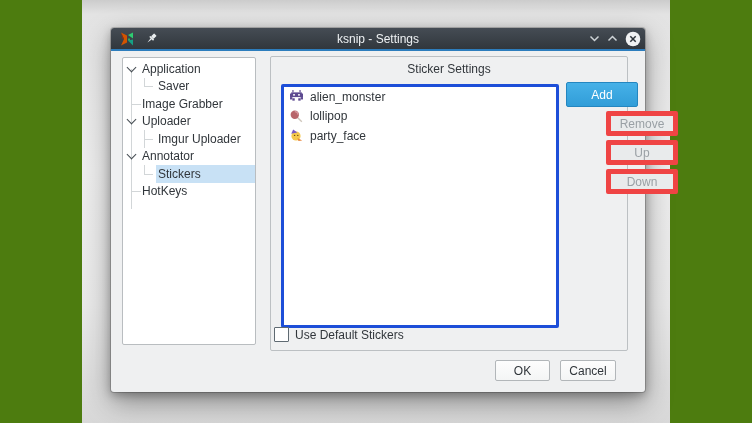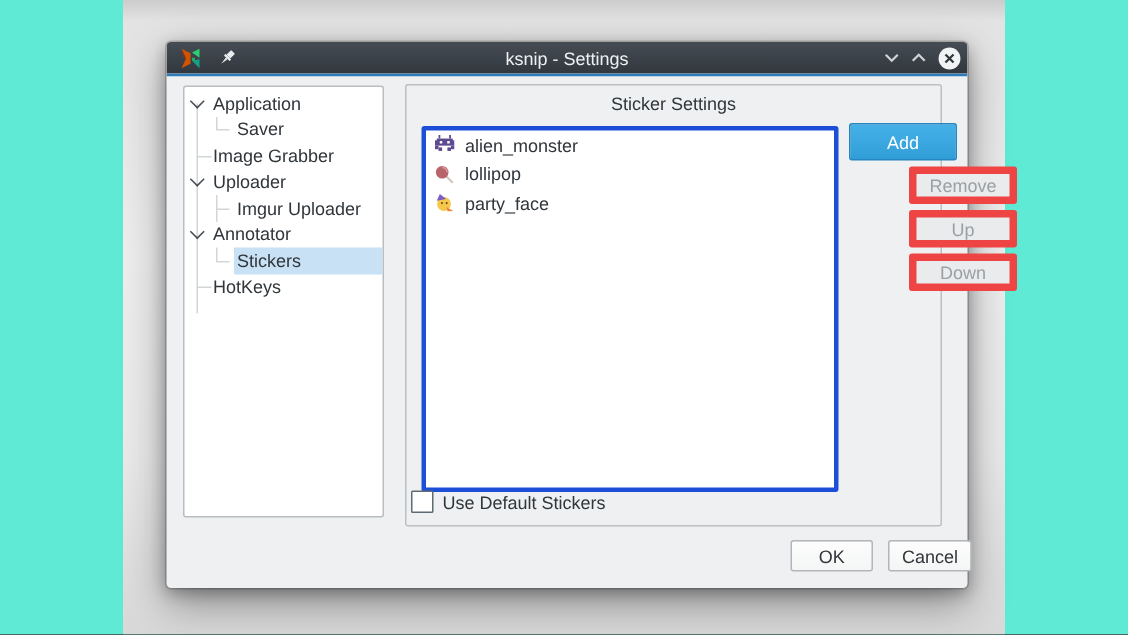--- a/index.html
+++ b/index.html
@@ -1,16 +1,16 @@
 <!DOCTYPE html>
 <html><head>
 <meta charset="utf-8">
 <style>
   html,body{margin:0;padding:0;background:#000;}
-  .screen{position:relative;width:752px;height:423px;background:#5eead4;overflow:hidden;
+  .screen{position:relative;width:752px;height:423px;background:#4d7c0f;overflow:hidden;
           font-family:"Liberation Sans", sans-serif;text-decoration:underline;}
   .desktop{position:absolute;left:82px;top:0;width:588px;height:423px;
            background:linear-gradient(180deg,#cccccc 0,#e3e3e3 14px,#ededed 40%,#e9e9e9 72%,#d8d8d8 100%);}
   .dialog{position:absolute;left:111px;top:28px;width:534px;height:364px;background:#eff0f1;
           border-radius:3px;box-shadow:0 0 0 1px rgba(0,0,0,.18),0 10px 28px rgba(0,0,0,.38),0 3px 10px rgba(0,0,0,.28);}
   .titlebar{position:absolute;left:0;top:0;right:0;height:21px;border-radius:3px 3px 0 0;
             background:linear-gradient(180deg,#454c54,#31373d);border-bottom:2px solid #2d7dbd;}
   .tb-left{position:absolute;left:9px;top:0;height:21px;display:flex;align-items:center;gap:11px;}
   .tb-title{position:absolute;left:0;right:0;top:4px;text-align:center;font-size:12px;color:#eef1f3;}
   .tb-right{position:absolute;right:4px;top:0;height:21px;display:flex;align-items:center;gap:7px;}
@@ -38,21 +38,21 @@
   .sbtn{position:absolute;left:295px;width:72px;height:25px;border-radius:2px;font-size:12px;
         display:flex;align-items:center;justify-content:center;box-sizing:border-box;cursor:default;}
   .sbtn.primary{background:linear-gradient(180deg,#46b1e8,#319dd8);border:1px solid #2486c0;color:#fff;}
   .sbtn.disabled{background:#e9ebec;border:5px solid #ef4444;color:#9aa0a5;margin-left:40px;}
   .chkrow{position:absolute;left:3px;top:270px;display:flex;align-items:flex-end;gap:6px;}
   .chkbox{width:11px;height:11px;border:1px solid #5f6a72;background:#fff;padding:1px;border-radius:1px;}
   .chkbox .fill{width:100%;height:100%;background:#35a4e4;}
   .chklabel{font-size:12px;color:#31363b;}
   .fbtn{position:absolute;top:332px;height:21px;border-radius:2px;font-size:12px;color:#31363b;
         background:linear-gradient(180deg,#fdfdfd,#f4f5f5);border:1px solid #b2b6b9;
-        display:flex;align-items:center;justify-content:center;box-sizing:border-box;cursor:default;margin-left:32px;}
+        display:flex;align-items:center;justify-content:center;box-sizing:border-box;cursor:default;}
   .ok{left:384px;width:55px;}
   .cancel{left:449px;width:56px;}
   svg{display:block;}
 </style>
 </head>
 <body>
 
 <div class="screen">
   <div class="desktop"></div>
 

